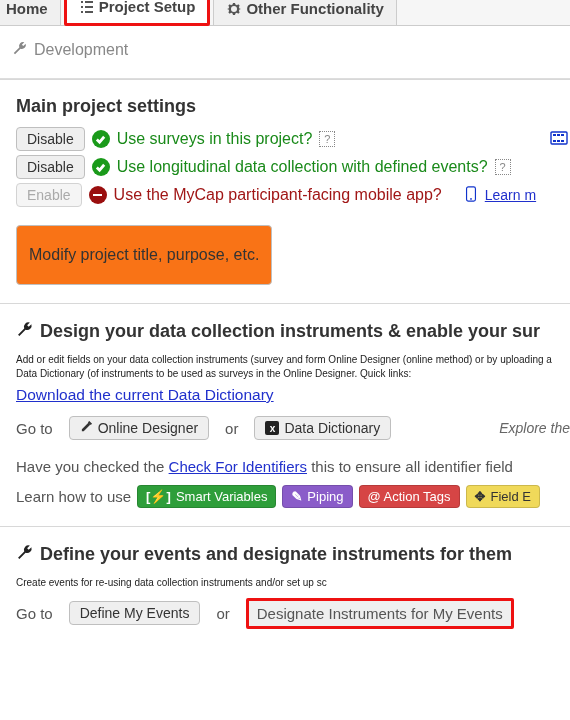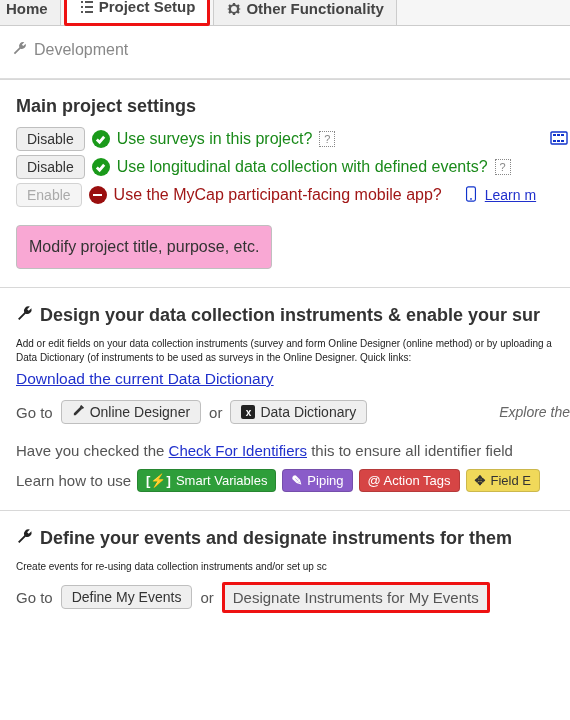--- a/index.html
+++ b/index.html
@@ -100,25 +100,25 @@
   .txt-red { color:#a01616; font-size:16px;}
   .help-q {
     display:inline-flex; width:16px; height:16px; border:1px dotted #888; color:#888;
     font-size:11px; align-items:center; justify-content:center; cursor:pointer;
   }
   .film-icon svg { width:18px; height:18px; }
   .phone-icon svg { width:14px; height:16px; }
   .link { color:#2030cc; text-decoration: underline; cursor:pointer; }
   .modify-btn {
     margin-top:14px;
-    background:#f9a8d4; border:1px solid #bfbfbf; border-radius:4px;
-    padding:12px 12px; font-size:16px; color:#333; cursor:pointer;
+    background:#f97316; border:1px solid #bfbfbf; border-radius:4px;
+    padding:20px 12px; font-size:16px; color:#333; cursor:pointer;
   }
   .body-text { font-size:10px; line-height:1.35; color:#222; margin: 4px 0 6px 0;}
-  .goto-row { display:flex; align-items:center; gap:8px; margin-top:12px; font-size:15px; color:#555;}
+  .goto-row { display:flex; align-items:center; gap:16px; margin-top:12px; font-size:15px; color:#555;}
   .goto-row .spacer { flex:1; }
   .explore { color:#666; font-size:14px;font-style:italic;}
   .ident-row { margin-top:18px; color:#555; font-size:15px;}
   .chips-row { display:flex; align-items:center; gap:6px; margin-top:10px; font-size:15px; color:#555;}
   .chip {
     display:inline-flex; align-items:center; gap:5px;
     border-radius:4px; padding:3px 8px; font-size:13px; color:#fff; cursor:pointer;
     border:1px solid rgba(0,0,0,0.15);
   }
   .chip.green { background:#2e9e3a; }

